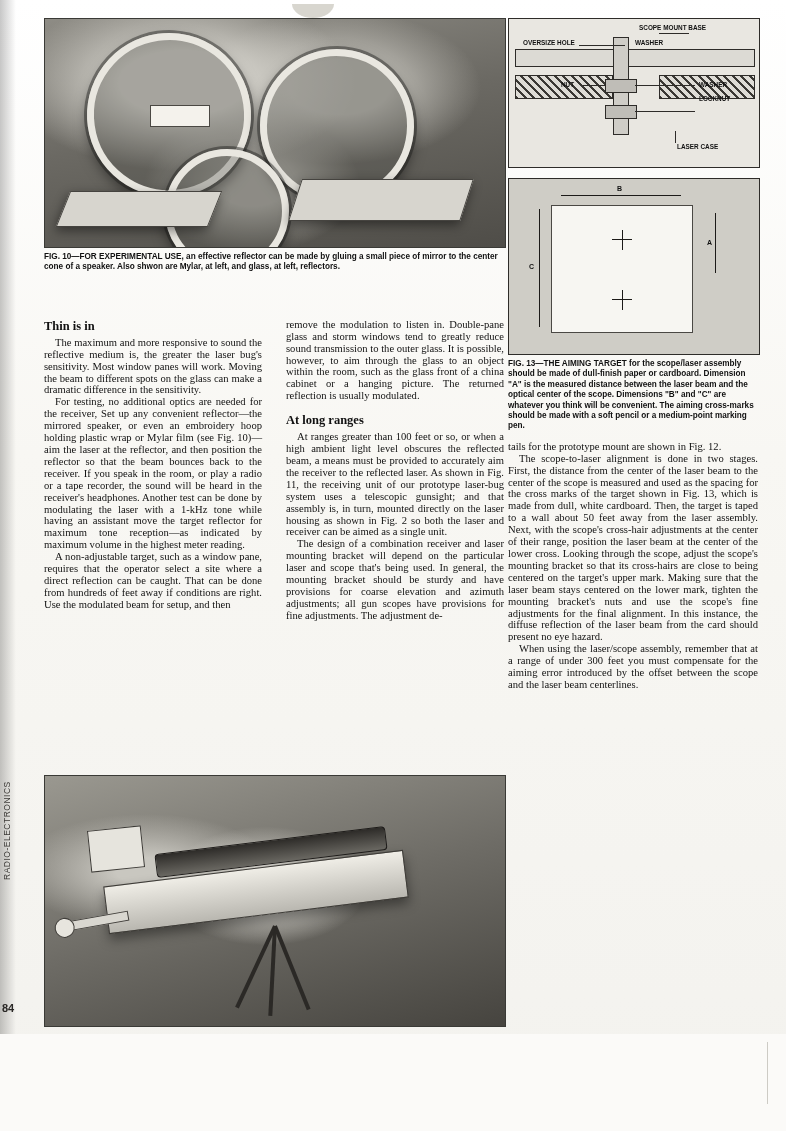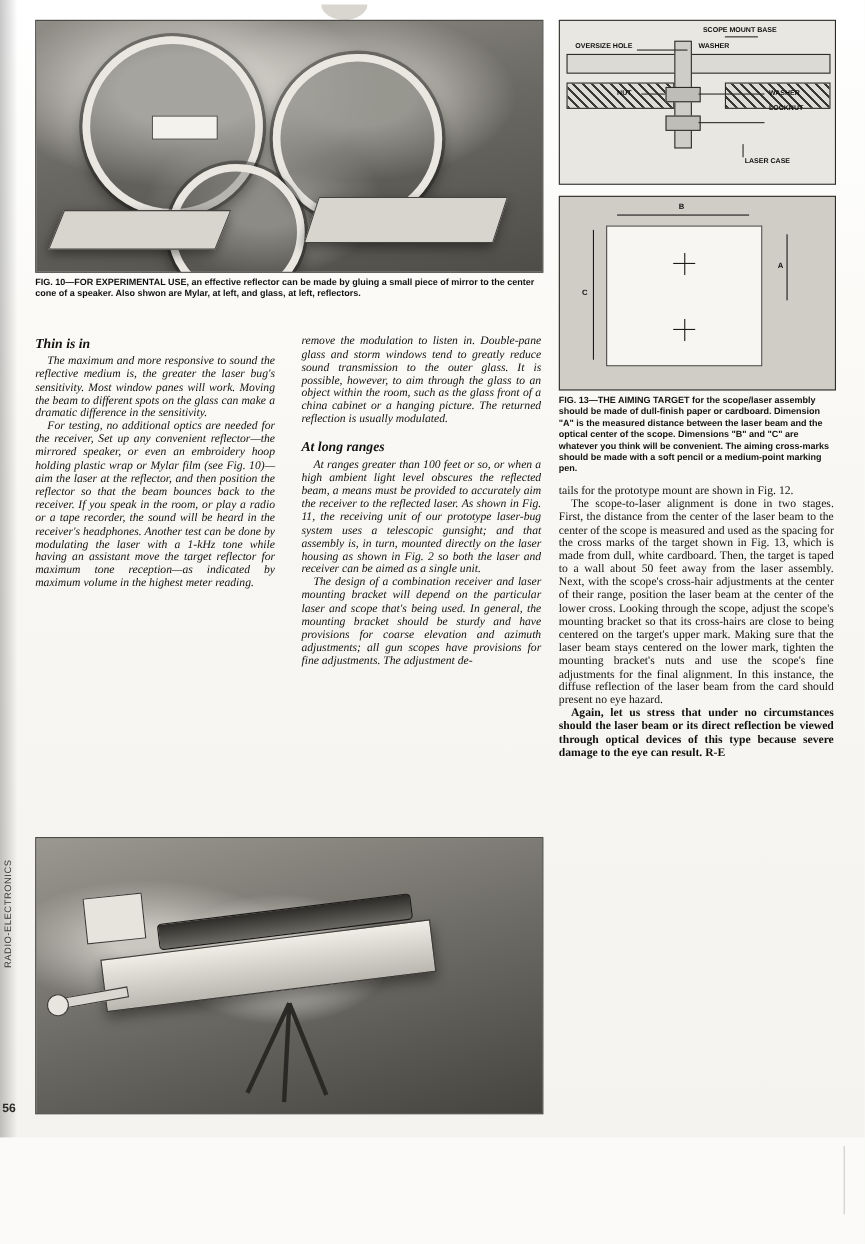--- a/index.html
+++ b/index.html
@@ -23,21 +23,21 @@
   }
 
   .content{
     position:absolute;
     left:28px;top:18px;
     width:730px;height:1000px;
   }
 
   
   .col-left{
-    position:absolute;left:4px;top:0;width:460px;
+    position:absolute;left:16px;top:0;width:460px;
   }
   .col-right{
     position:absolute;left:480px;top:0;width:250px;
   }
 
   
   .photo{
     position:relative;
     background:#6f6f6a;
     overflow:hidden;
@@ -255,25 +255,26 @@
         <div class="ring r2"></div>
         <div class="ring r3"></div>
         <div class="slab s1"></div>
         <div class="slab s2"></div>
         <div class="label-card"></div>
       </div>
       <div class="caption">
         <span class="lead">FIG. 10—FOR EXPERIMENTAL USE,</span><span class="rest"> an effective reflector can be made by gluing a small piece of mirror to the center cone of a speaker. Also shwon are Mylar, at left, and glass, at left, reflectors.</span>
       </div>
 
-      <div class="twocol body" style="margin-top:32px;height:440px;font-style:italic;">
+      <div class="twocol body" style="margin-top:46px;height:440px;">
         <div class="tc-a">
           <div class="subhead">Thin is in</div>
           <p>The maximum and more responsive to sound the reflective medium is, the greater the laser bug's sensitivity. Most window panes will work. Moving the beam to different spots on the glass can make a dramatic difference in the sensitivity.</p>
           <p>For testing, no additional optics are needed for the receiver, Set up any convenient reflector—the mirrored speaker, or even an embroidery hoop holding plastic wrap or Mylar film (see Fig. 10)—aim the laser at the reflector, and then position the reflector so that the beam bounces back to the receiver. If you speak in the room, or play a radio or a tape recorder, the sound will be heard in the receiver's headphones. Another test can be done by modulating the laser with a 1-kHz tone while having an assistant move the target reflector for maximum tone reception—as indicated by maximum volume in the highest meter reading.</p>
+          <p>A non-adjustable target, such as a window pane, requires that the operator select a site where a direct reflection can be caught. That can be done from hundreds of feet away if conditions are right. Use the modulated beam for setup, and then</p>
         </div>
         <div class="tc-b">
           <p class="noindent">remove the modulation to listen in. Double-pane glass and storm windows tend to greatly reduce sound transmission to the outer glass. It is possible, however, to aim through the glass to an object within the room, such as the glass front of a china cabinet or a hanging picture. The returned reflection is usually modulated.</p>
           <div class="subhead" style="margin-top:11px;">At long ranges</div>
           <p>At ranges greater than 100 feet or so, or when a high ambient light level obscures the reflected beam, a means must be provided to accurately aim the receiver to the reflected laser. As shown in Fig. 11, the receiving unit of our prototype laser-bug system uses a telescopic gunsight; and that assembly is, in turn, mounted directly on the laser housing as shown in Fig. 2 so both the laser and receiver can be aimed as a single unit.</p>
           <p>The design of a combination receiver and laser mounting bracket will depend on the particular laser and scope that's being used. In general, the mounting bracket should be sturdy and have provisions for coarse elevation and azimuth adjustments; all gun scopes have provisions for fine adjustments. The adjustment de-</p>
         </div>
       </div>
 
       <div class="photo fig11" style="margin-top:16px;">
@@ -327,22 +328,22 @@
         <div class="lbl" style="left:20px;top:84px;">C</div>
         <div class="lbl" style="left:198px;top:60px;">A</div>
       </div>
       <div class="caption">
         <span class="lead">FIG. 13—THE AIMING TARGET</span><span class="rest"> for the scope/laser assembly should be made of dull-finish paper or cardboard. Dimension "A" is the measured distance between the laser beam and the optical center of the scope. Dimensions "B" and "C" are whatever you think will be convenient. The aiming cross-marks should be made with a soft pencil or a medium-point marking pen.</span>
       </div>
 
       <div class="rtext" style="margin-top:9px;">
         <p class="noindent">tails for the prototype mount are shown in Fig. 12.</p>
         <p>The scope-to-laser alignment is done in two stages. First, the distance from the center of the laser beam to the center of the scope is measured and used as the spacing for the cross marks of the target shown in Fig. 13, which is made from dull, white cardboard. Then, the target is taped to a wall about 50 feet away from the laser assembly. Next, with the scope's cross-hair adjustments at the center of their range, position the laser beam at the center of the lower cross. Looking through the scope, adjust the scope's mounting bracket so that its cross-hairs are close to being centered on the target's upper mark. Making sure that the laser beam stays centered on the lower mark, tighten the mounting bracket's nuts and use the scope's fine adjustments for the final alignment. In this instance, the diffuse reflection of the laser beam from the card should present no eye hazard.</p>
-        <p class="bold">Again, let us stress that under no circumstances should the laser beam or its direct reflection be viewed through optical devices of this type because severe damage to the eye can result. R-E</p>
+        <p>When using the laser/scope assembly, remember that at a range of under 300 feet you must compensate for the aiming error introduced by the offset between the scope and the laser beam centerlines.</p>
       </div>
     </div>
   </div>
 
   <div class="spine-text">RADIO-ELECTRONICS</div>
-  <div class="folio">56</div>
+  <div class="folio">84</div>
   <div class="bottom-blank"></div>
   <div class="rline"></div>
 </div>
 
 </body></html>

